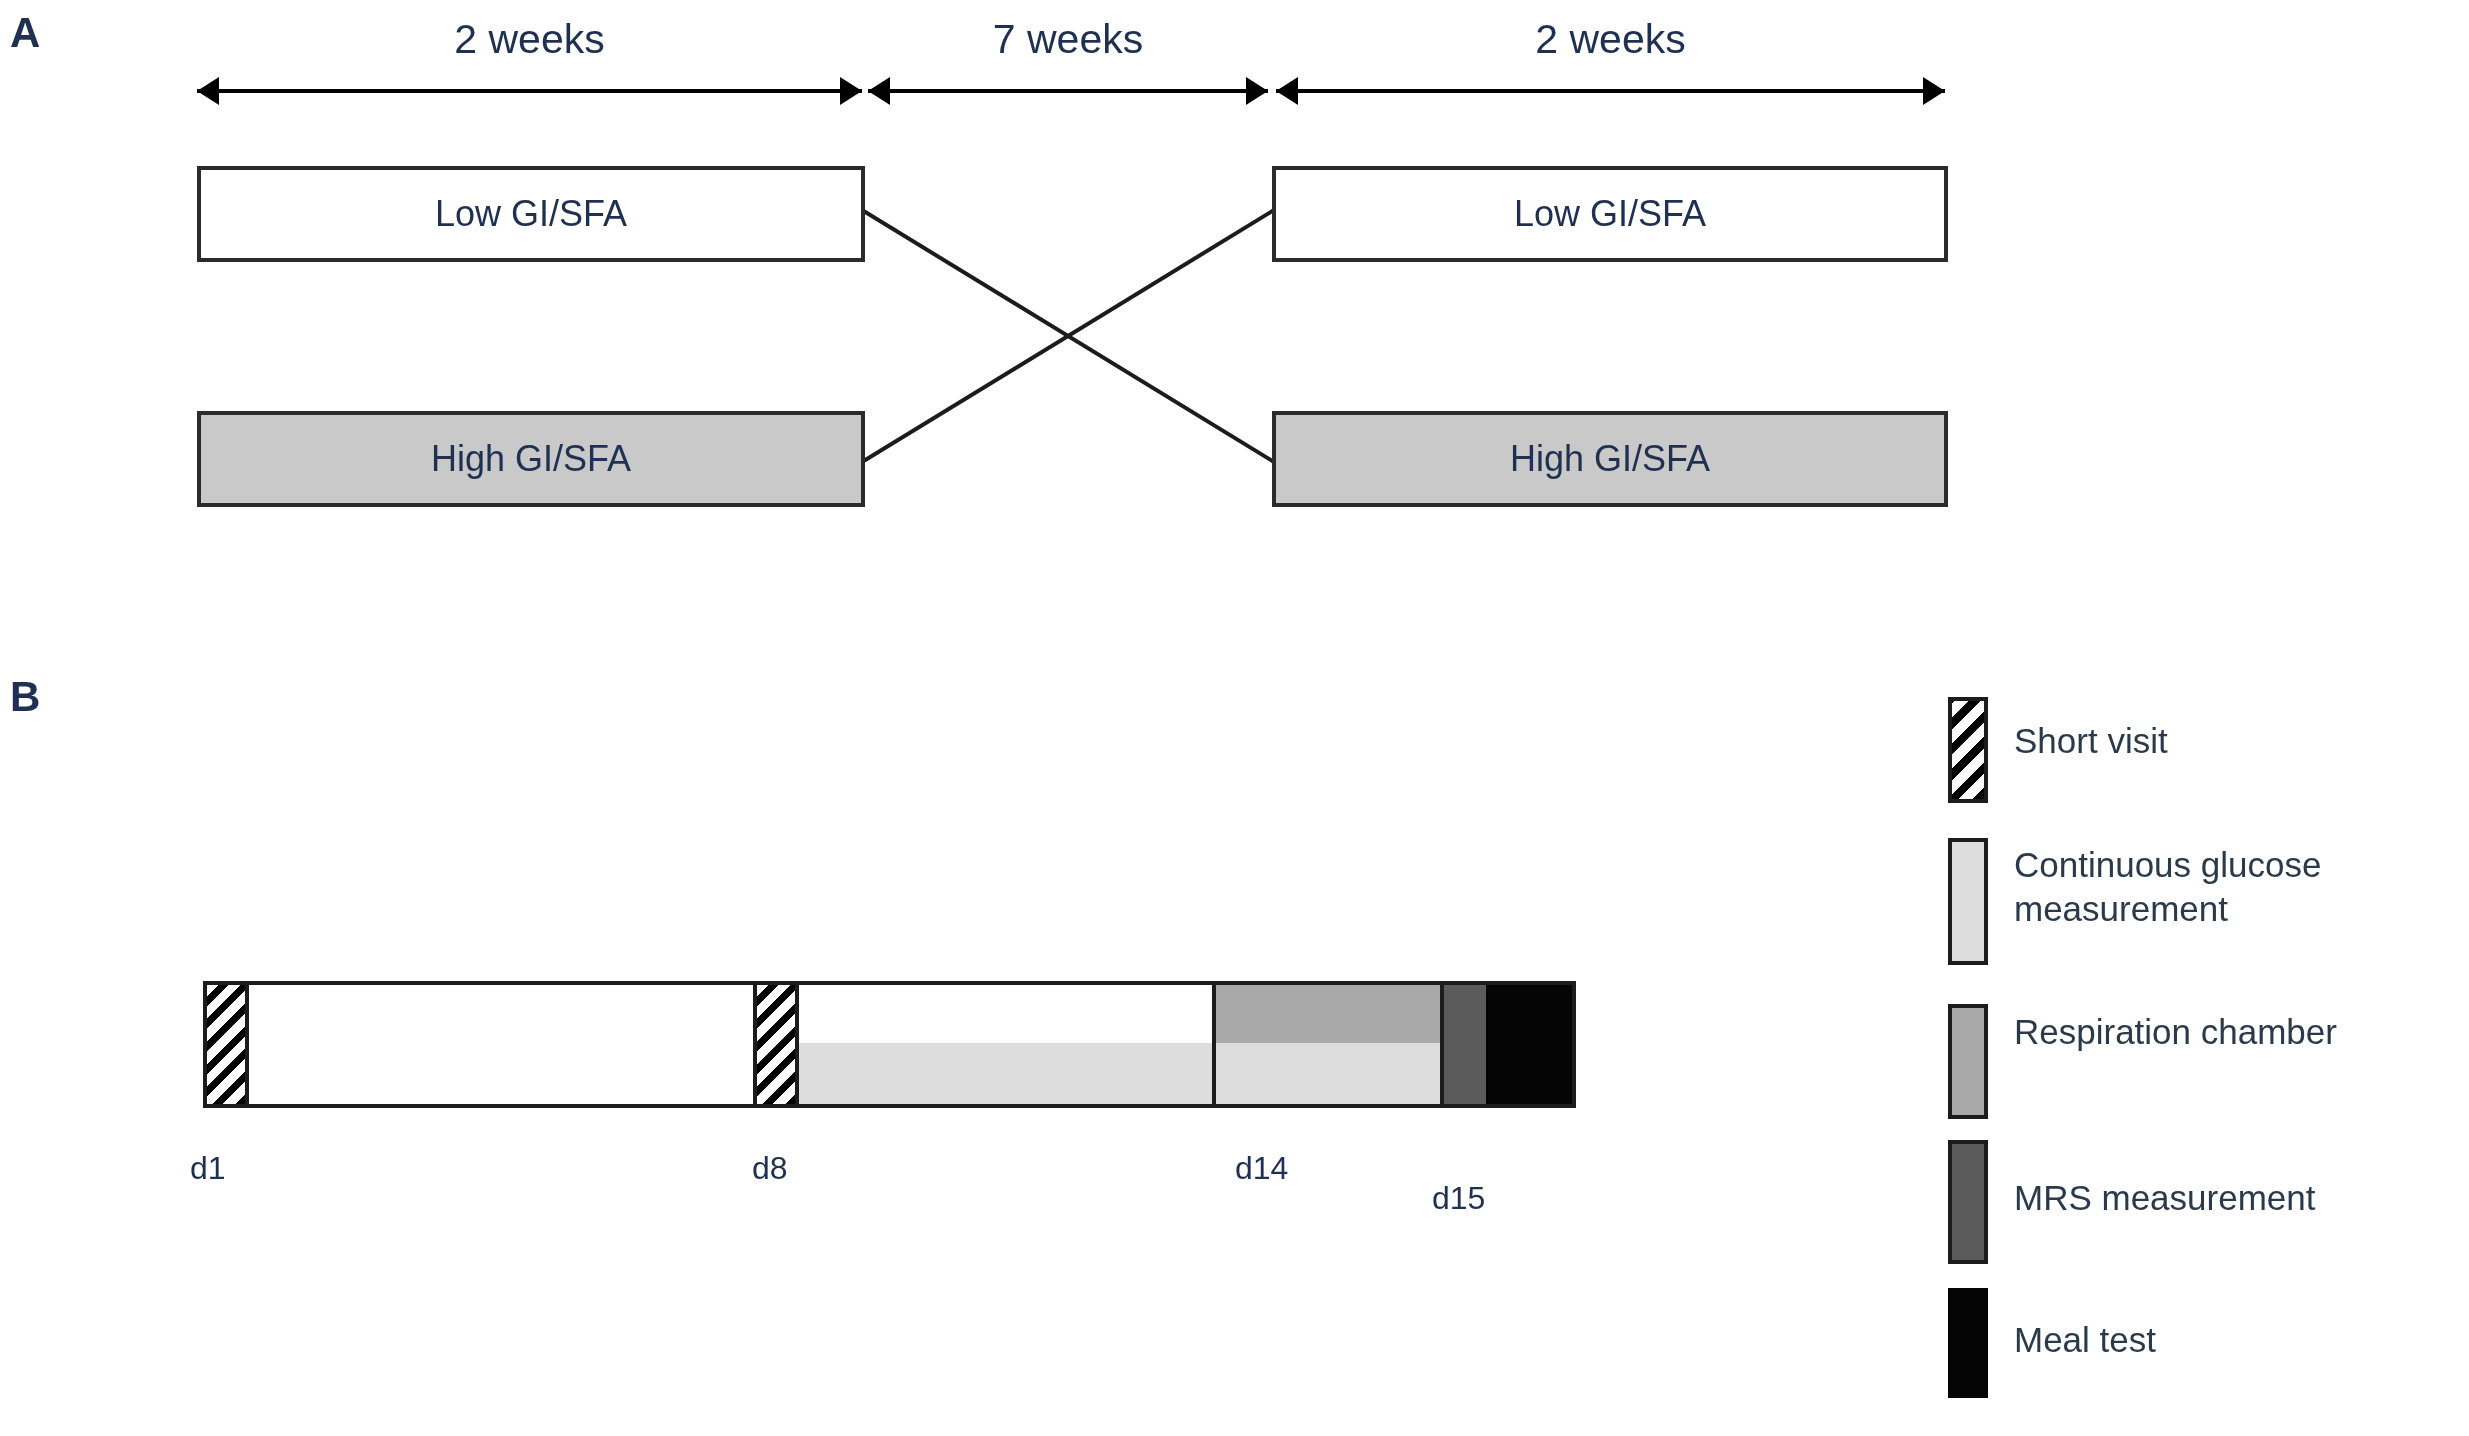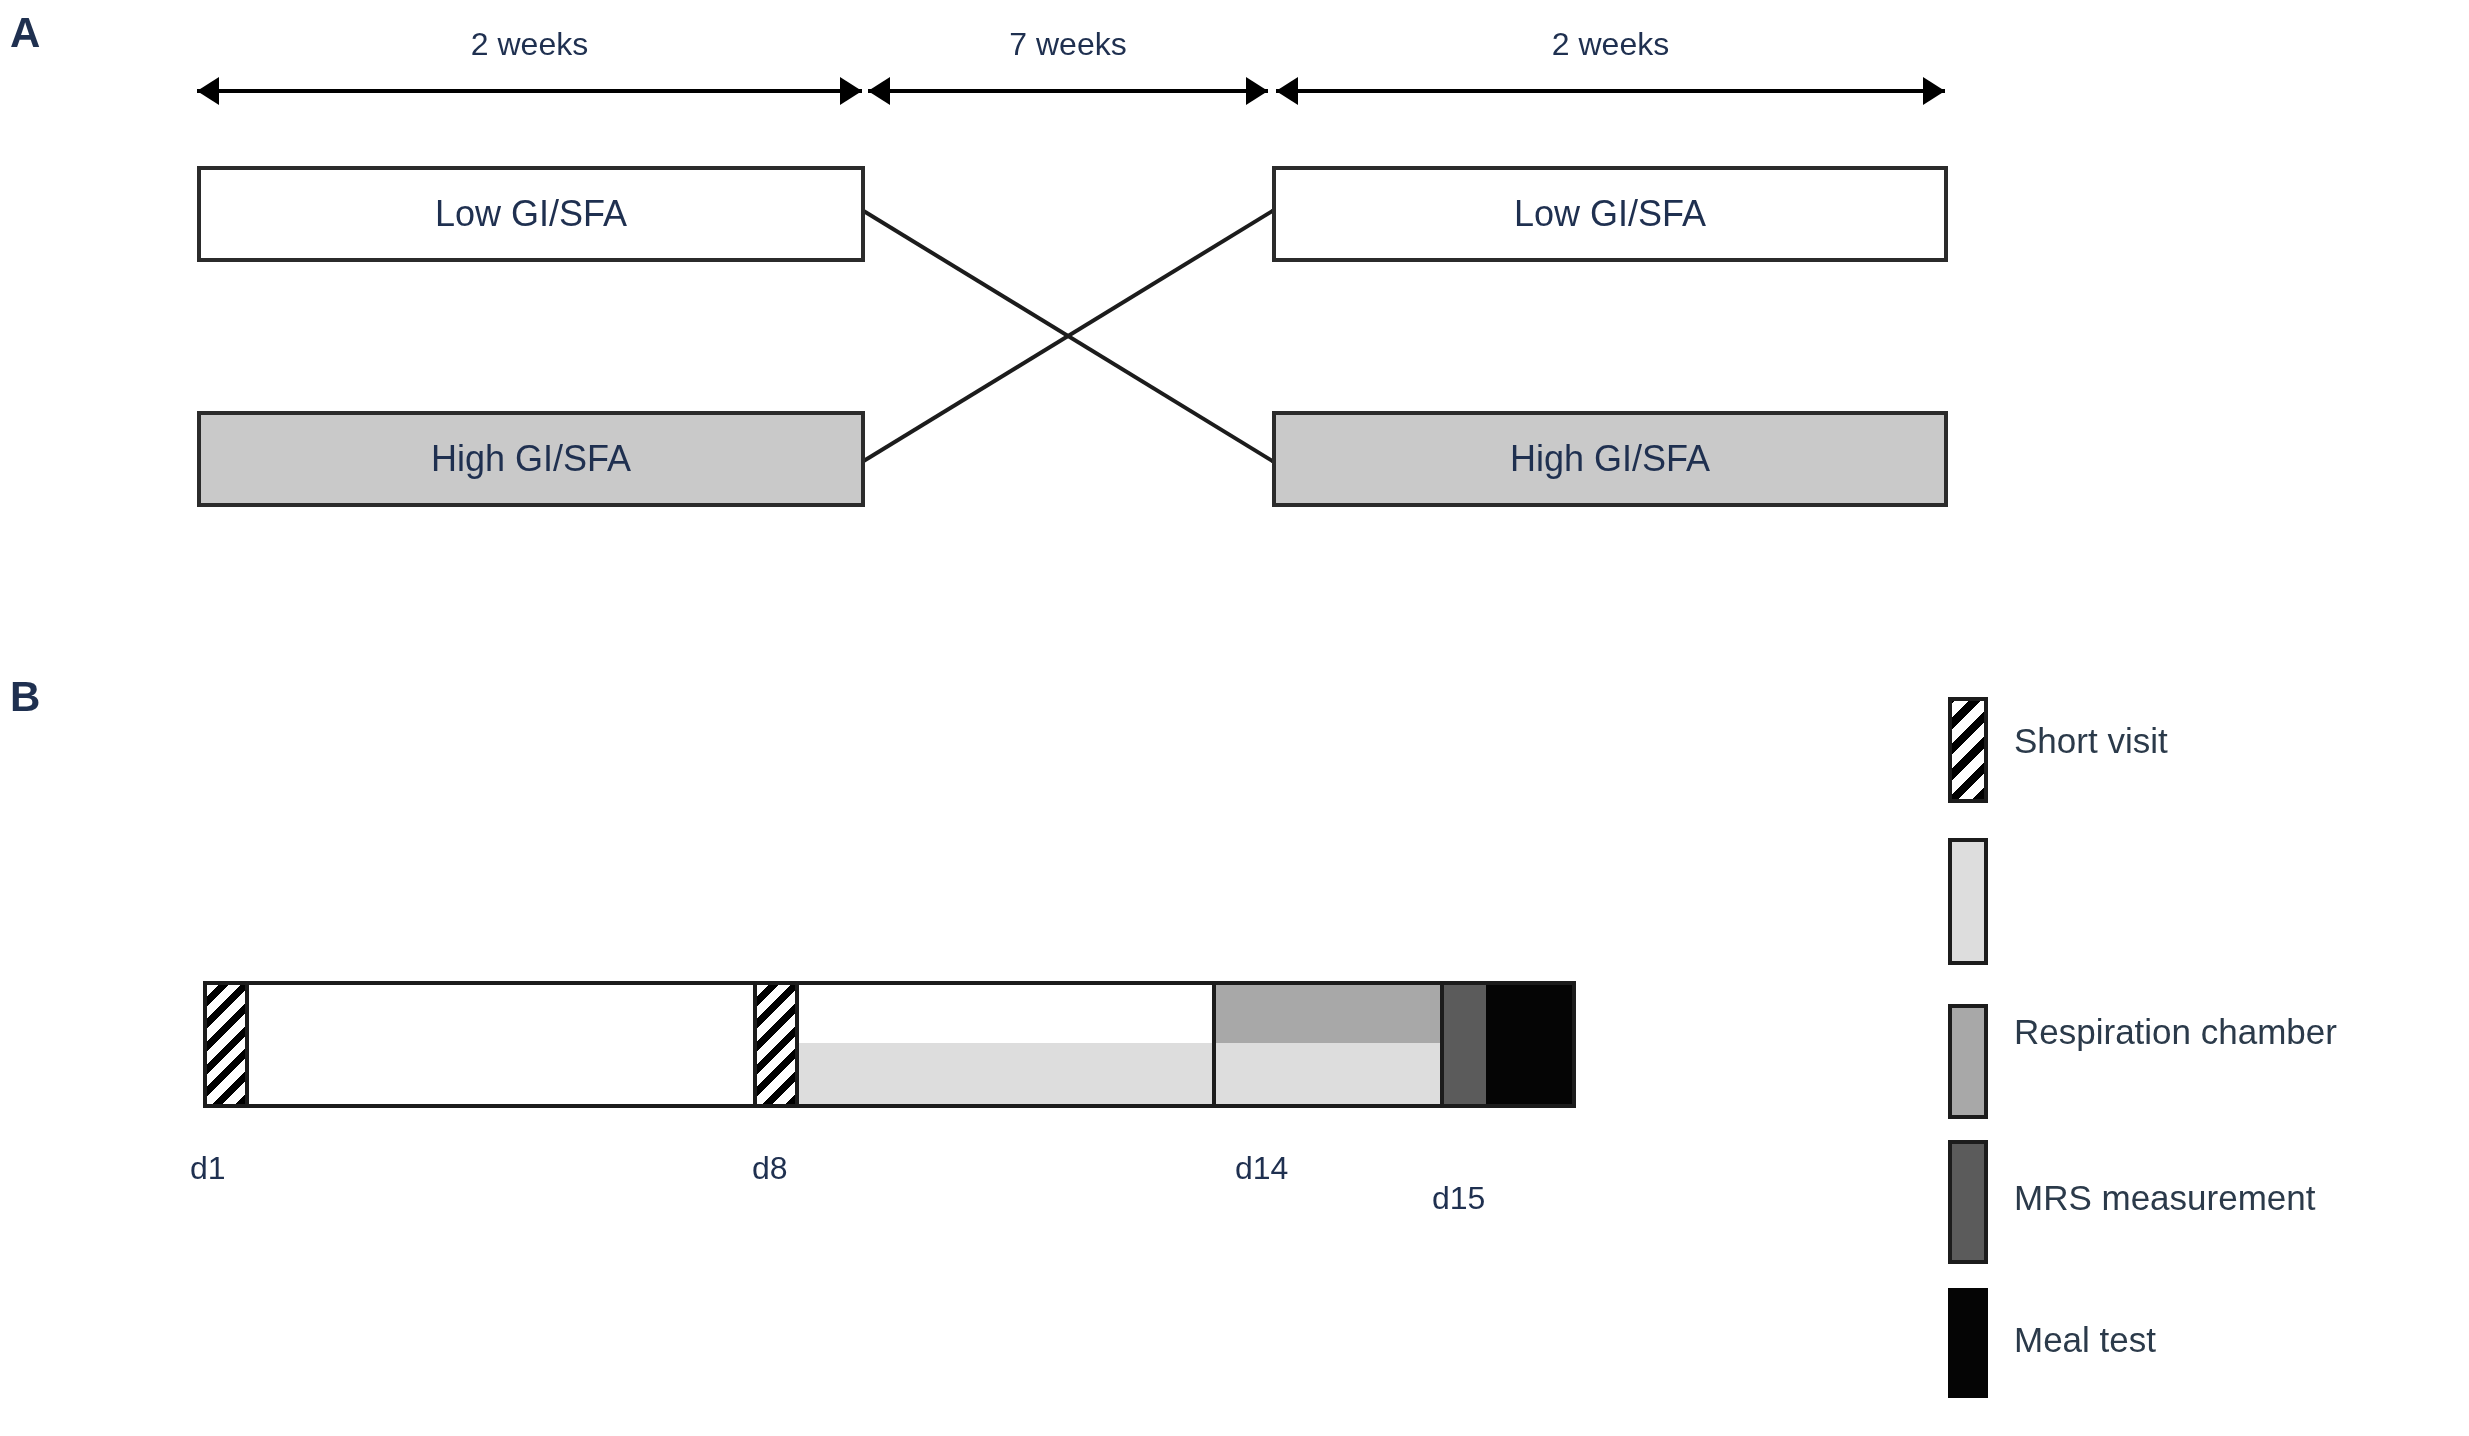--- a/index.html
+++ b/index.html
@@ -51,21 +51,21 @@
     transform: translateY(-50%);
   }
   .arrow-head.left  { left: 0;  border-right: 22px solid #000000; }
   .arrow-head.right { right: 0; border-left: 22px solid #000000; }
 
   .arrow-caption {
     position: absolute;
     bottom: 100%;
     left: 0; right: 0;
     text-align: center;
-    font-size: 32px;
+    font-size: 41px;
     color: #1f3050;
     padding-bottom: 8px;
     white-space: nowrap;
   }
 
   
   .diet-box {
     position: absolute;
     box-sizing: border-box;
     border: 4px solid #2b2b2b;
@@ -241,20 +241,21 @@
 
   <div class="legend" style="left:0; top:0; width:2469px; height:1436px;">
 
     <div class="legend-row" style="left:1948px; top:697px;">
       <div class="legend-swatch hatch" style="height:106px;"></div>
       <div class="legend-text" style="margin-top:22px;">Short visit</div>
     </div>
 
     <div class="legend-row" style="left:1948px; top:838px;">
       <div class="legend-swatch cgm" style="height:127px;"></div>
+      <div class="legend-text" style="margin-top:5px;">Continuous glucose measurement</div>
     </div>
 
     <div class="legend-row" style="left:1948px; top:1004px;">
       <div class="legend-swatch resp" style="height:115px;"></div>
       <div class="legend-text" style="margin-top:6px;">Respiration chamber</div>
     </div>
 
     <div class="legend-row" style="left:1948px; top:1140px;">
       <div class="legend-swatch mrs" style="height:124px;"></div>
       <div class="legend-text" style="margin-top:36px;">MRS measurement</div>

